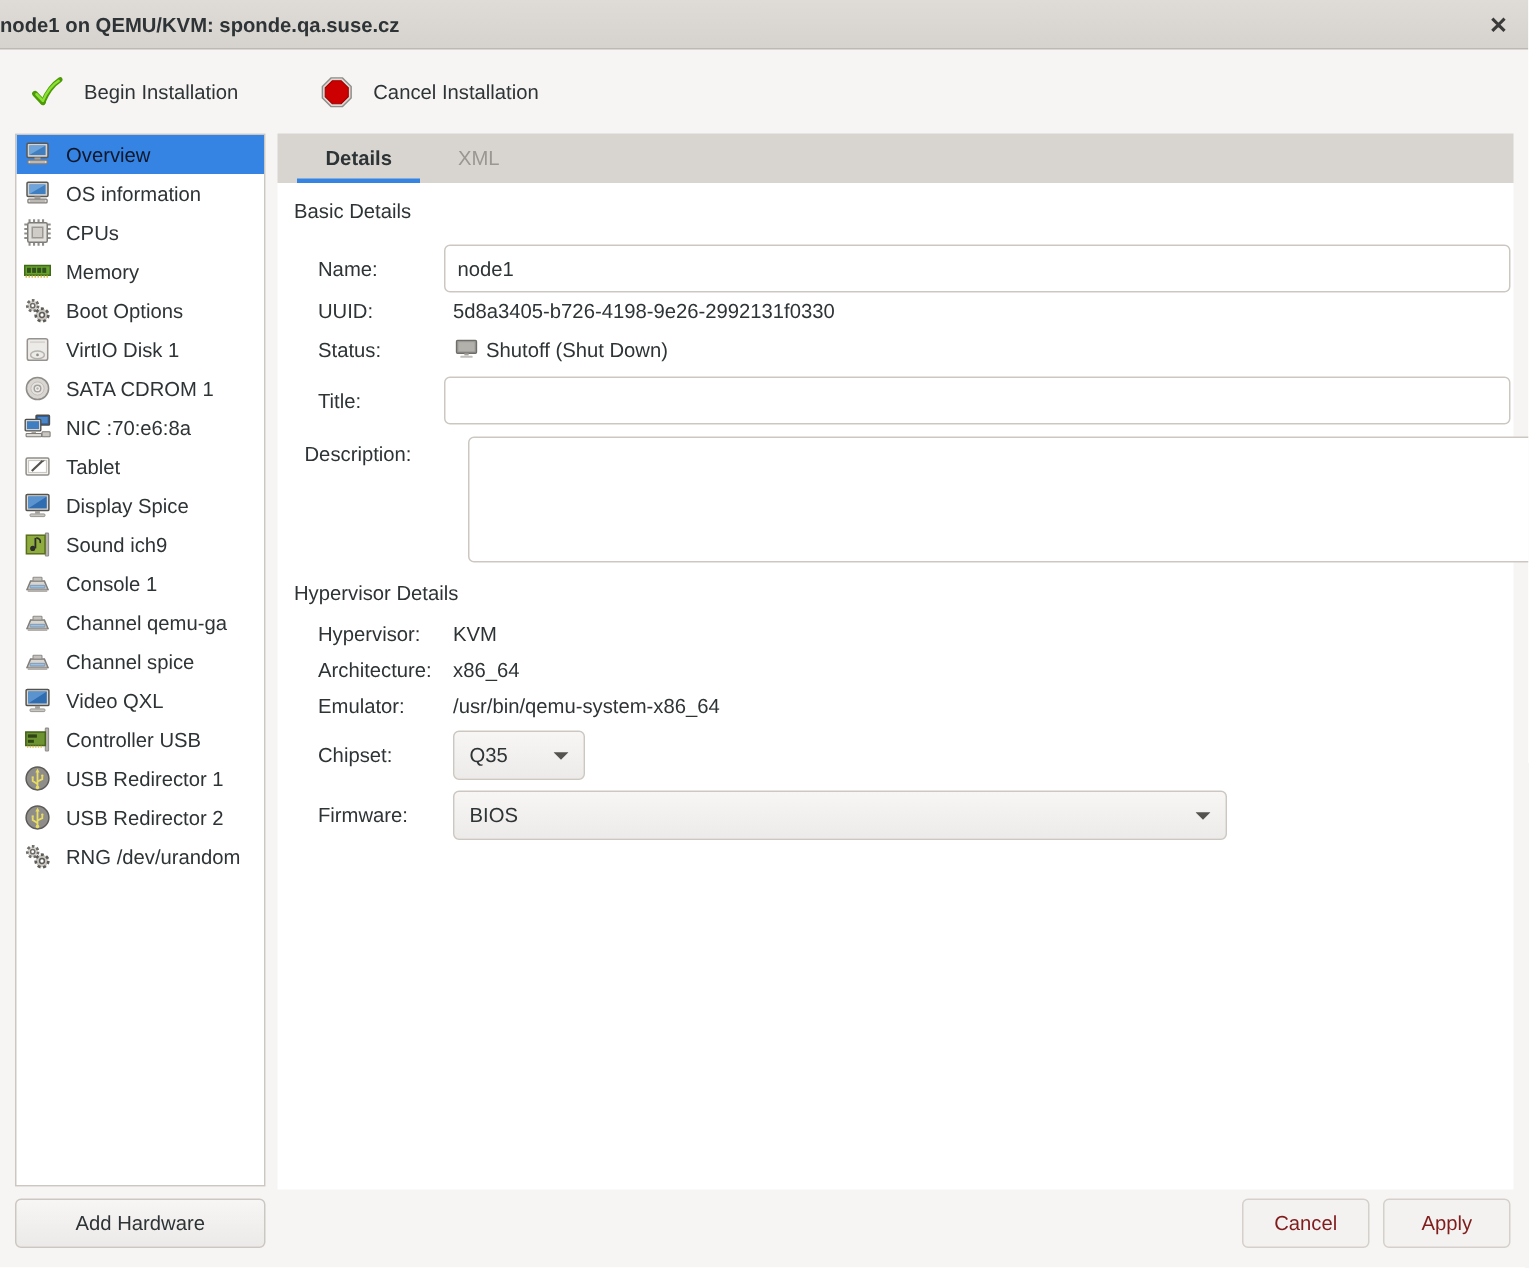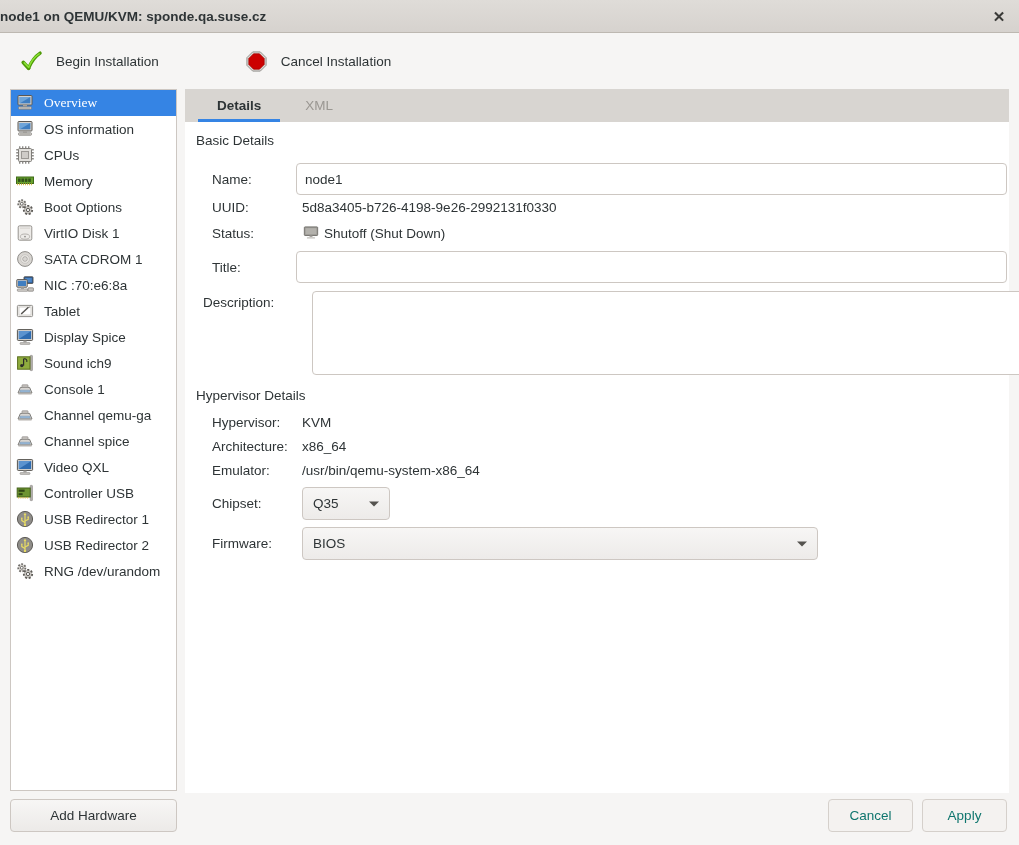--- a/index.html
+++ b/index.html
@@ -19,37 +19,37 @@
     font-weight:700;
   }
   .close-btn {
     position:absolute; right:0; top:0; height:33px; width:40px;
     display:flex; align-items:center; justify-content:center;
     color:#3a3a38; font-size:15px; cursor:default;
   }
   
   .toolbar {
     position:absolute; left:0; top:34px; width:1019px; height:54px;
-    display:flex; align-items:center; padding-left:8px;gap:32px;
+    display:flex; align-items:center; padding-left:8px;
   }
   .tool-btn {
     display:flex; align-items:center; gap:13px; padding:6px 12px; margin-right:30px;
     border-radius:4px;
   }
   .tool-btn .ticon { width:23px; height:23px; display:flex; }
   
   .sidebar {
     position:absolute; left:10px; top:89px; width:167px; height:702px;
     background:#ffffff; border:1px solid #cdc7c2; overflow:hidden;
   }
   .side-item {
     height:26px; display:flex; align-items:center; padding-left:4px; gap:9px;
     white-space:nowrap; cursor:default;
   }
-  .side-item.selected { background:var(--accent); color:#ffffff;font-family:Liberation Serif, serif; }
+  .side-item.selected { background:var(--accent); color:#0f172a; }
   .side-icon { width:20px; height:20px; flex:none; display:flex; }
   .side-icon svg { width:20px; height:20px; }
   
   .tabstrip {
     position:absolute; left:185px; top:89px; width:824px; height:33px;
     background:#d8d5d1; display:flex; align-items:stretch; padding-left:10px;
   }
   .tab {
     position:relative; display:flex; align-items:center; padding:0 22px;
     color:#9a9792; cursor:default;
@@ -98,21 +98,21 @@
   .combo.small { width:88px; }
   .combo.wide  { width:516px; }
   .combo-arrow { display:flex; }
   
   .btn {
     position:absolute; top:799px; height:33px; border:1px solid #cdc7c2; border-radius:4px;
     background:linear-gradient(#f7f6f5,#eceae8); display:flex; align-items:center;
     justify-content:center; font:inherit; color:#2e3436; cursor:default;
   }
   #add-hw { left:10px; width:167px; }
-  .btn.disabled { color:#0f766e; border-color:#d5d0cb; background:#f4f2f0; }
+  .btn.disabled { color:#7f1d1d; border-color:#d5d0cb; background:#f4f2f0; }
   #btn-cancel { left:828px; width:85px; }
   #btn-apply  { left:922px; width:85px; }
 </style>
 </head>
 <body>
 
 <div class="window">
 
   <div class="titlebar">
     <span>node1 on QEMU/KVM: sponde.qa.suse.cz</span>

